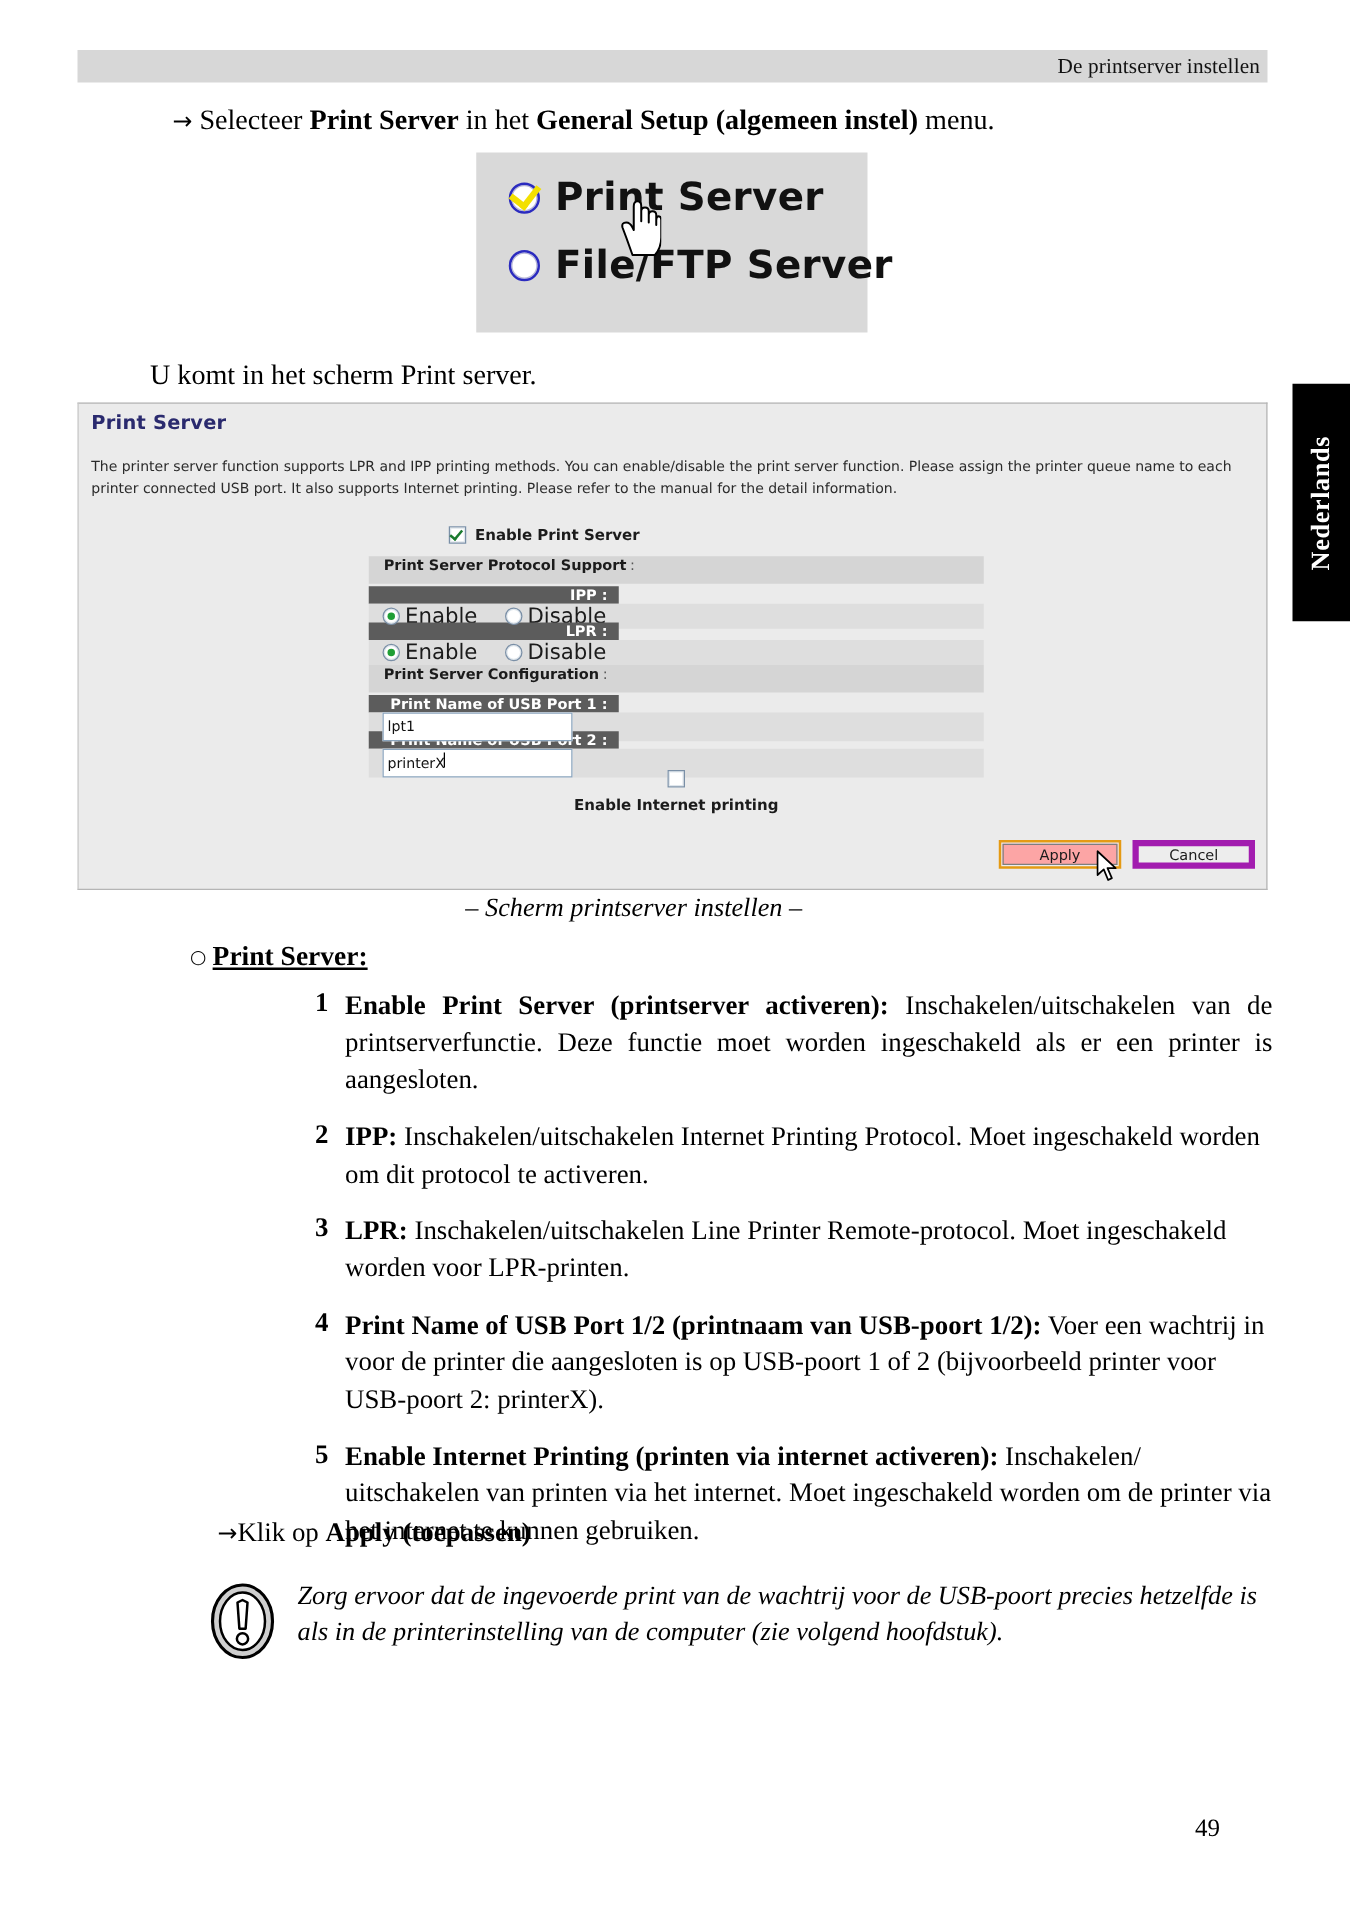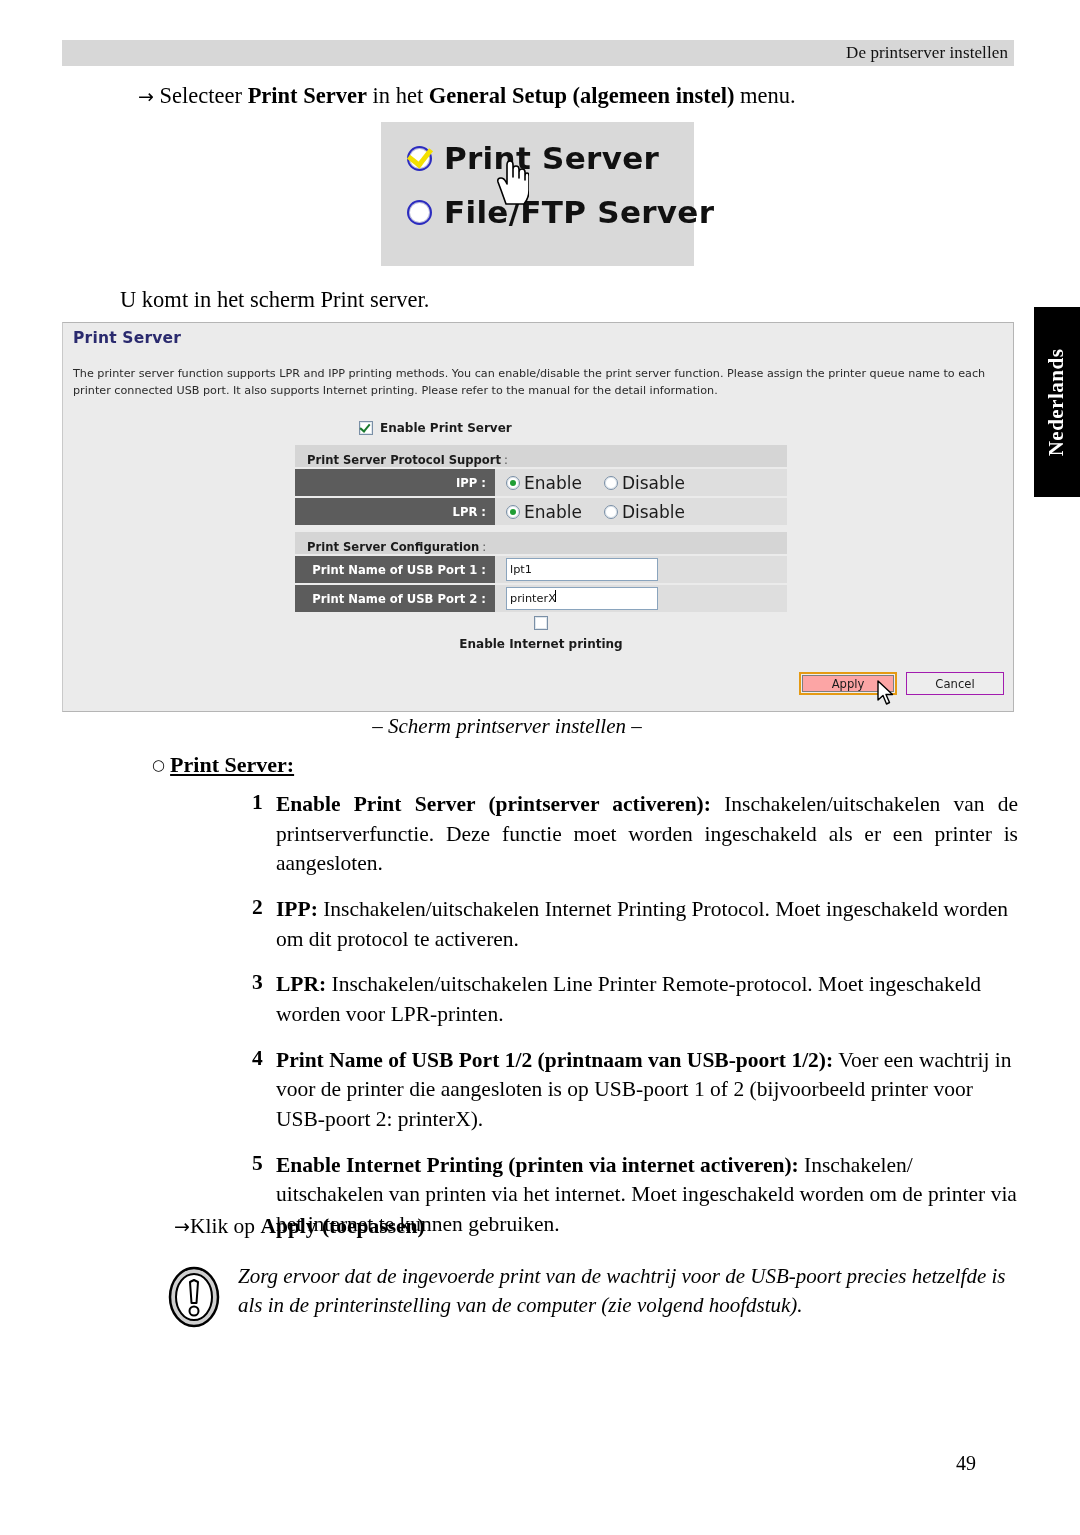--- a/index.html
+++ b/index.html
@@ -172,33 +172,34 @@
     font-weight: bold;
     color: #1b1b1b;
     white-space: nowrap;
   }
 
   .sect-head {
     margin-top: 7px;
     height: 22px;
     background: #d5d5d5;
     display: flex;
-    align-items: flex-end;
+    align-items: flex-start;
     padding-left: 12px;
     font-size: 11.6px;
     font-weight: bold;
     color: #1b1b1b;
     box-sizing: border-box;
   }
   .sect-head .colon { font-weight: normal; color: #555; padding-left: 3px; }
 
   .frow {
     display: flex;
     margin-top: 2px;
     height: 27px;
+    flex-direction: column;
   }
   .frow .lbl {
     width: 200px;
     background: #5c5c5c;
     color: #fff;
     font-size: 11.6px;
     font-weight: bold;
     display: flex;
     align-items: center;
     justify-content: flex-end;
@@ -259,21 +260,21 @@
     position: absolute;
     right: 9px;
     bottom: 16px;
     display: flex;
     gap: 9px;
     align-items: center;
   }
   .btn {
     width: 98px; height: 23px;
     background: #ededed;
-    border: 1px solid #a21caf;
+    border: 5px solid #a21caf;
     font-size: 11.6px;
     color: #1b1b1b;
     display: flex;
     align-items: center;
     justify-content: center;
     box-sizing: border-box;
   }
   .btn.focus {
     border: 2px solid #e59a13;
     padding: 1px;

